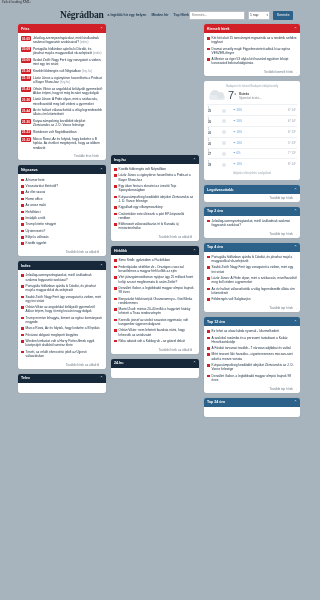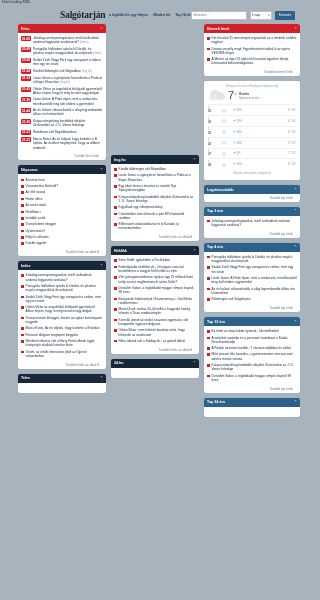--- a/index.html
+++ b/index.html
@@ -133,21 +133,21 @@
   .stub { height: 10px; }
 </style>
 </head>
 <body>
 
 <div id="root">
 
   <div class="xml-error">Failed loading XML:</div>
 
   <div class="header">
-    <div class="brand">Salgótarján</div>
+    <div class="brand">Négrádban</div>
     <div class="tagline">a legtöbb hír egy helyen</div>
     <div class="navlink">Minden hír</div>
     <div class="navlink">Top Hírek</div>
     <div class="search-wrap">
       <input class="search-input" placeholder="Keresés..." style="">
       <div class="search-select">
         <span>1 nap</span>
         <span class="caret">▾</span>
       </div>
       <div class="search-btn">Keresés</div>

